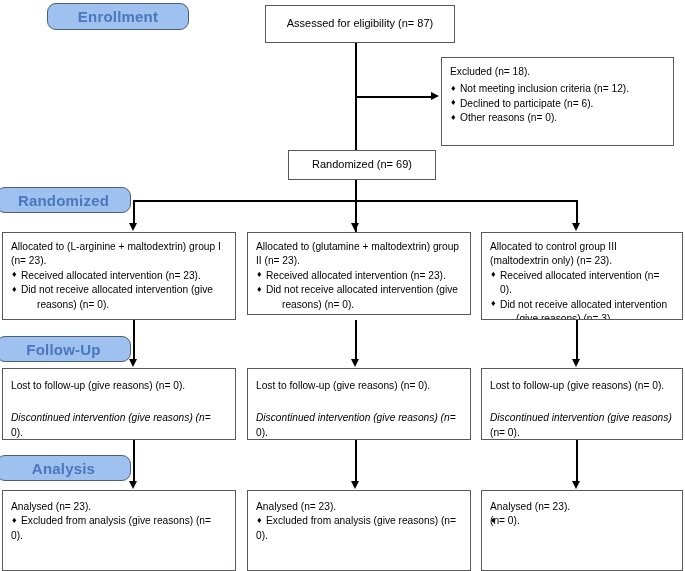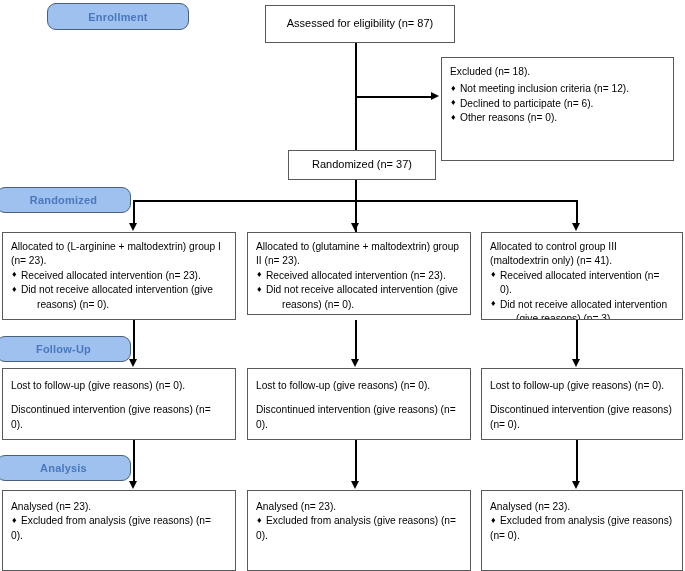--- a/index.html
+++ b/index.html
@@ -18,21 +18,21 @@
   }
 
   
   .stage-pill {
     position: absolute;
     background: #9ec1ef;
     border: 1.5px solid #4a5f7a;
     border-radius: 9px;
     color: #4a77bd;
     font-weight: bold;
-    font-size: 11px;
+    font-size: 15px;
     display: flex;
     align-items: center;
     justify-content: center;
     letter-spacing: 0.2px;
     box-sizing: border-box;
   }
 
   
   .box {
     position: absolute;
@@ -49,21 +49,22 @@
     display: flex;
     align-items: center;
     justify-content: center;
     padding: 0;
     font-size: 11px;
   }
   .box p {
     margin: 0 0 0 0;
   }
   .box p.spaced {
-    margin-top: 10px;
+    margin-top: 18px;
+    font-style: italic;
   }
   .bullet-line {
     position: relative;
     padding-left: 10px;
     margin: 0;
   }
   .bullet-line .bullet {
     position: absolute;
     left: 1px;
     top: -0.5px;
@@ -121,38 +122,38 @@
   </div>
 
   <div class="stage-pill" style="left:-4px; top:455px; width:135px; height:26px;">
     <span>Analysis</span>
   </div>
 
   <div class="box center" style="left:265px; top:5px; width:190px; height:38px;">
     <span>Assessed for eligibility (n= 87)</span>
   </div>
 
-  <div class="box" style="left:441px; top:57px; width:233px; height:104px; ">
+  <div class="box" style="left:441px; top:57px; width:233px; height:89px; ">
     <p>Excluded (n= 18).</p>
     <p class="bullet-line" style="margin-top:3px;">
       <span class="bullet">♦</span>
       <span>Not meeting inclusion criteria (n= 12).</span>
     </p>
     <p class="bullet-line">
       <span class="bullet">♦</span>
       <span>Declined to participate (n= 6).</span>
     </p>
     <p class="bullet-line">
       <span class="bullet">♦</span>
       <span>Other reasons (n= 0).</span>
     </p>
   </div>
 
   <div class="box center" style="left:288px; top:150px; width:148px; height:30px;">
-    <span>Randomized (n= 37)</span>
+    <span>Randomized (n= 69)</span>
   </div>
 
   <div class="vline" style="left:355px; top:43px; height:107px;"></div>
   <div class="hline" style="left:355px; top:96px; width:78px;"></div>
   <div class="arrow-right" style="left:431px; top:92px;"></div>
 
   <div class="vline" style="left:355px; top:180px; height:52px;"></div>
   <div class="hline" style="left:133px; top:200px; width:444px;"></div>
   <div class="vline" style="left:133px; top:200px; height:24px;"></div>
   <div class="vline" style="left:576px; top:200px; height:24px;"></div>
@@ -183,21 +184,21 @@
     </p>
     <p class="bullet-line">
       <span class="bullet">♦</span>
       <span>Did not receive allocated intervention (give</span>
     </p>
     <p class="indent-line">reasons) (n= 0).</p>
   </div>
 
   <div class="box" style="left:481px; top:232px; width:202px; height:88px;">
     <p><span>Allocated to control group III</span></p>
-    <p>(maltodextrin only) (n= 41).</p>
+    <p>(maltodextrin only) (n= 23).</p>
     <p class="bullet-line">
       <span class="bullet">♦</span>
       <span>Received allocated intervention (n= 0).</span>
     </p>
     <p class="bullet-line">
       <span class="bullet">♦</span>
       <span>Did not receive allocated intervention</span>
     </p>
     <p class="indent-line">(give reasons) (n= 3).</p>
   </div>
@@ -253,18 +254,17 @@
       <span class="bullet">♦</span>
       <span>Excluded from analysis (give reasons) (n=</span>
     </p>
     <p>0).</p>
   </div>
 
   <div class="box" style="left:481px; top:490px; width:202px; height:81px; padding-top:9px;">
     <p>Analysed  (n= 23).</p>
     <p class="bullet-line">
       <span class="bullet">♦</span>
-      <span>Excluded from analysis (give reasons)</span>
     </p>
     <p>(n= 0).</p>
   </div>
 
 </div>
 
 </body></html>

